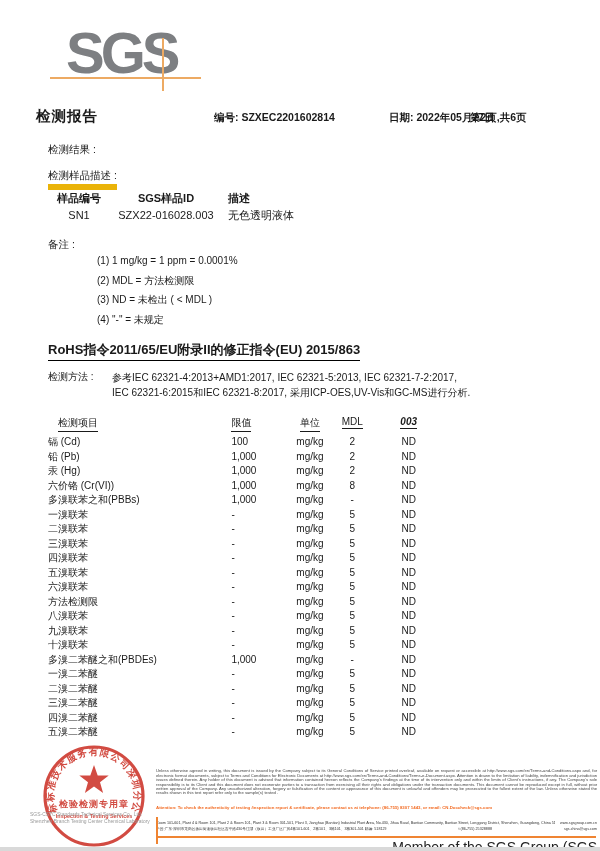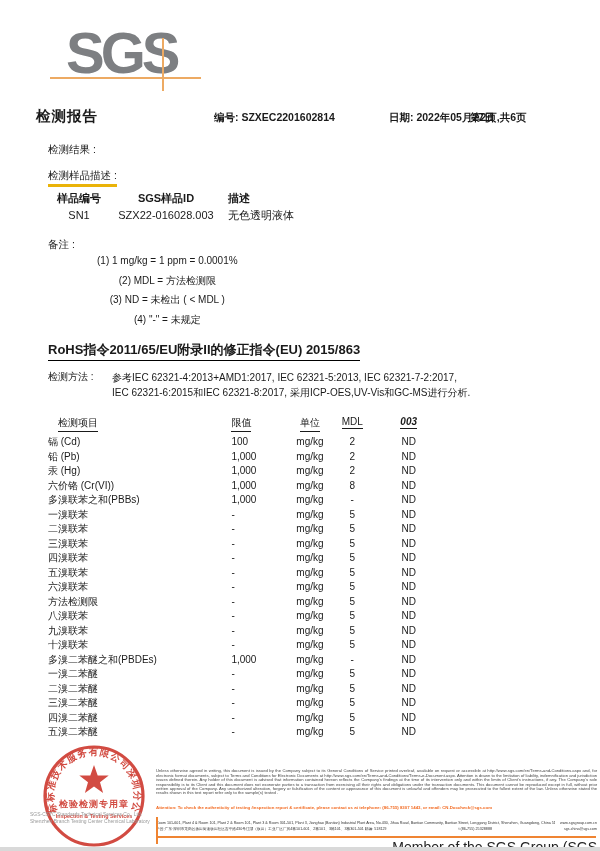--- a/index.html
+++ b/index.html
@@ -15,33 +15,33 @@
     letter-spacing:-4px;line-height:1;}
   .logo-hline{left:50px;top:77px;width:151px;height:2px;background:#edaa63;}
   .logo-vline{left:162px;top:38px;width:2px;height:53px;background:#edaa63;}
 
   .report-title{left:36px;top:107px;font-size:14.5px;font-weight:bold;letter-spacing:1px;}
   .hdr-meta{top:111px;font-size:10.5px;font-weight:bold;white-space:nowrap;}
   .hdr-no{left:214px;} .hdr-date{left:389px;} .hdr-page{left:470px;}
 
   
   .results-label{left:48px;top:143px;font-size:10.5px;}
-  .sample-heading{left:48px;top:169px;font-size:10.5px;border-bottom:3px solid #eab308;padding-bottom:1px;}
+  .sample-heading{left:48px;top:169px;font-size:10.5px;border-bottom:6px solid #eab308;padding-bottom:1px;}
 
   table{border-collapse:collapse;table-layout:fixed;}
   td,th{padding:0;font-weight:normal;}
 
   .sample-table{left:48px;top:190px;width:330px;font-size:11px;}
   .sample-table th{font-weight:bold;height:17px;vertical-align:middle;}
   .sample-table td{height:16px;vertical-align:middle;}
   .sample-table .c{text-align:center;}
   .sample-table .l{text-align:left;padding-left:6px;}
 
   .remarks-label{left:48px;top:238px;font-size:10.5px;}
-  .remark-list{left:97px;top:251px;font-size:10px;line-height:19.7px;white-space:nowrap;text-align:center;}
+  .remark-list{left:97px;top:251px;font-size:10px;line-height:19.7px;white-space:nowrap;}
 
   .rohs-heading{left:48px;top:341px;font-size:13px;font-weight:bold;
     border-bottom:1.5px solid #000;padding-bottom:1px;}
 
   .method-label{left:48px;top:370px;font-size:10px;}
   .method-text{left:112px;top:370px;width:362px;font-size:10px;line-height:15px;}
 
   .results-table{left:48px;top:416px;width:400px;font-size:10px;}
   .results-table thead td{height:19px;vertical-align:top;}
   .results-table tbody td{height:14.5px;line-height:14.5px;vertical-align:middle;}

